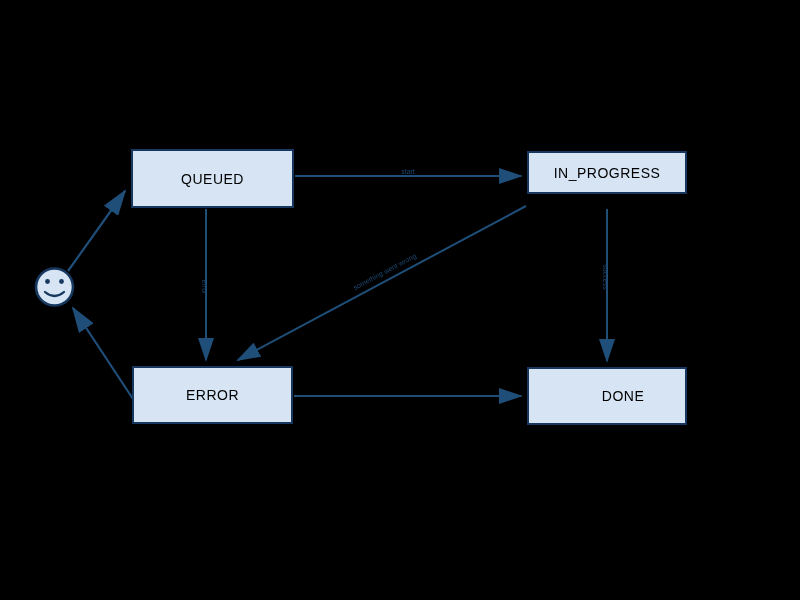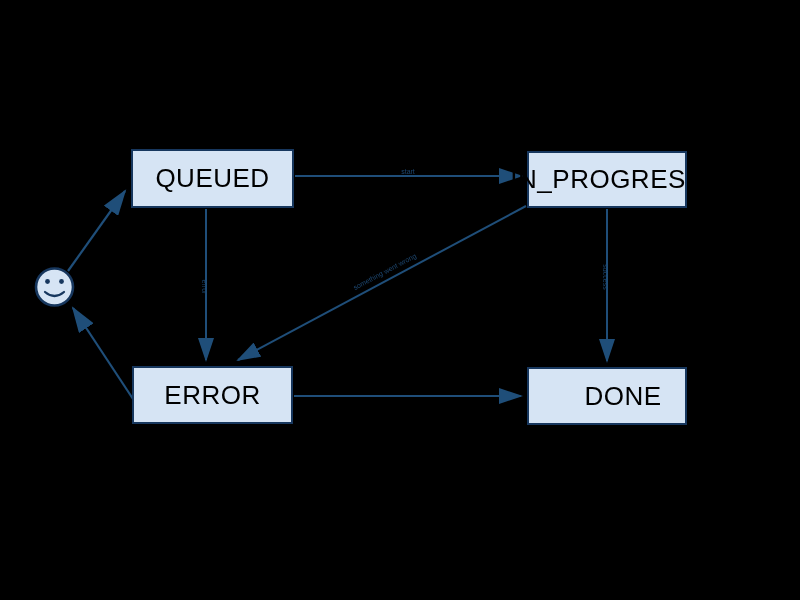--- a/index.html
+++ b/index.html
@@ -21,29 +21,29 @@
     position: absolute;
     left: 0; top: 0;
     width: 800px; height: 600px;
   }
   .state-node {
     position: absolute;
     box-sizing: border-box;
     background: #d6e4f4;
     border: 2.5px solid #17375e;
     color: #000000;
-    font-size: 26px;
+    font-size: 14px;
     letter-spacing: 0.5px;
     display: flex;
     align-items: center;
     justify-content: center;
     white-space: nowrap;
   }
   .node-queued      { left: 131px; top: 149px; width: 163px; height: 59px; }
-  .node-in-progress { left: 527px; top: 151px; width: 160px; height: 57px; }
+  .node-in-progress { left: 527px; top: 151px; width: 160px; height: 43px; }
   .node-error       { left: 132px; top: 366px; width: 161px; height: 58px; }
   .node-done        { left: 527px; top: 367px; width: 160px; height: 58px; padding-left: 32px; }
   .edge-label {
     position: absolute;
     font-size: 7px;
     line-height: 8px;
     color: #1d4770;
     white-space: nowrap;
     transform-origin: center center;
   }

